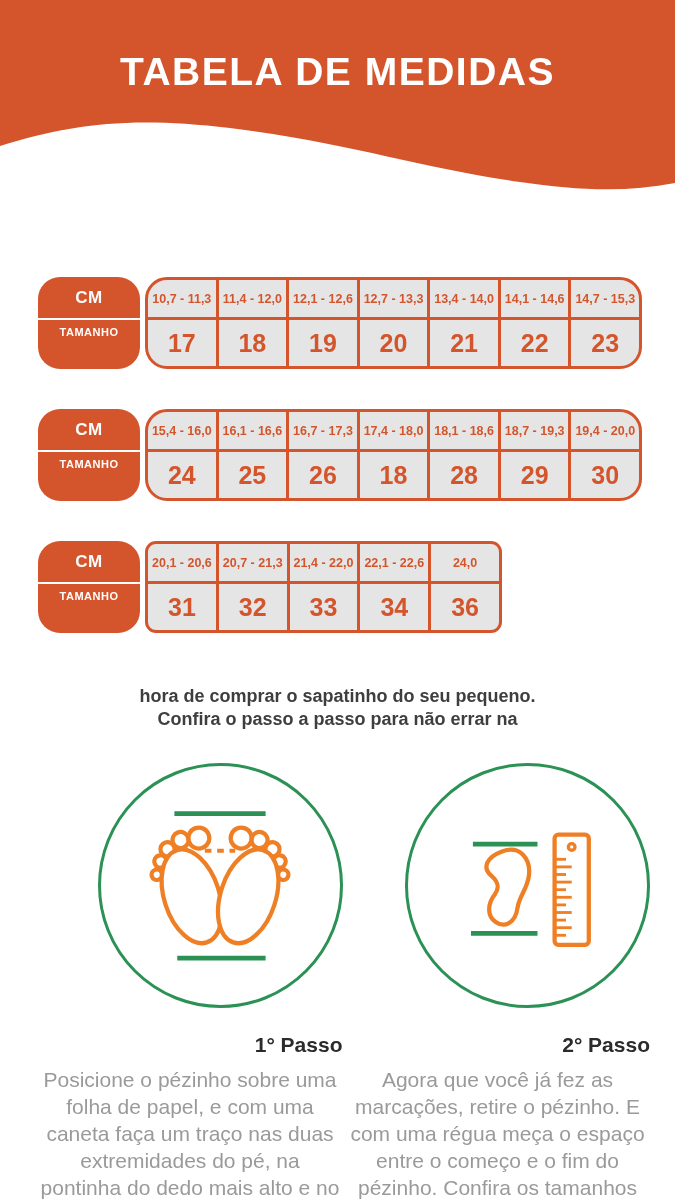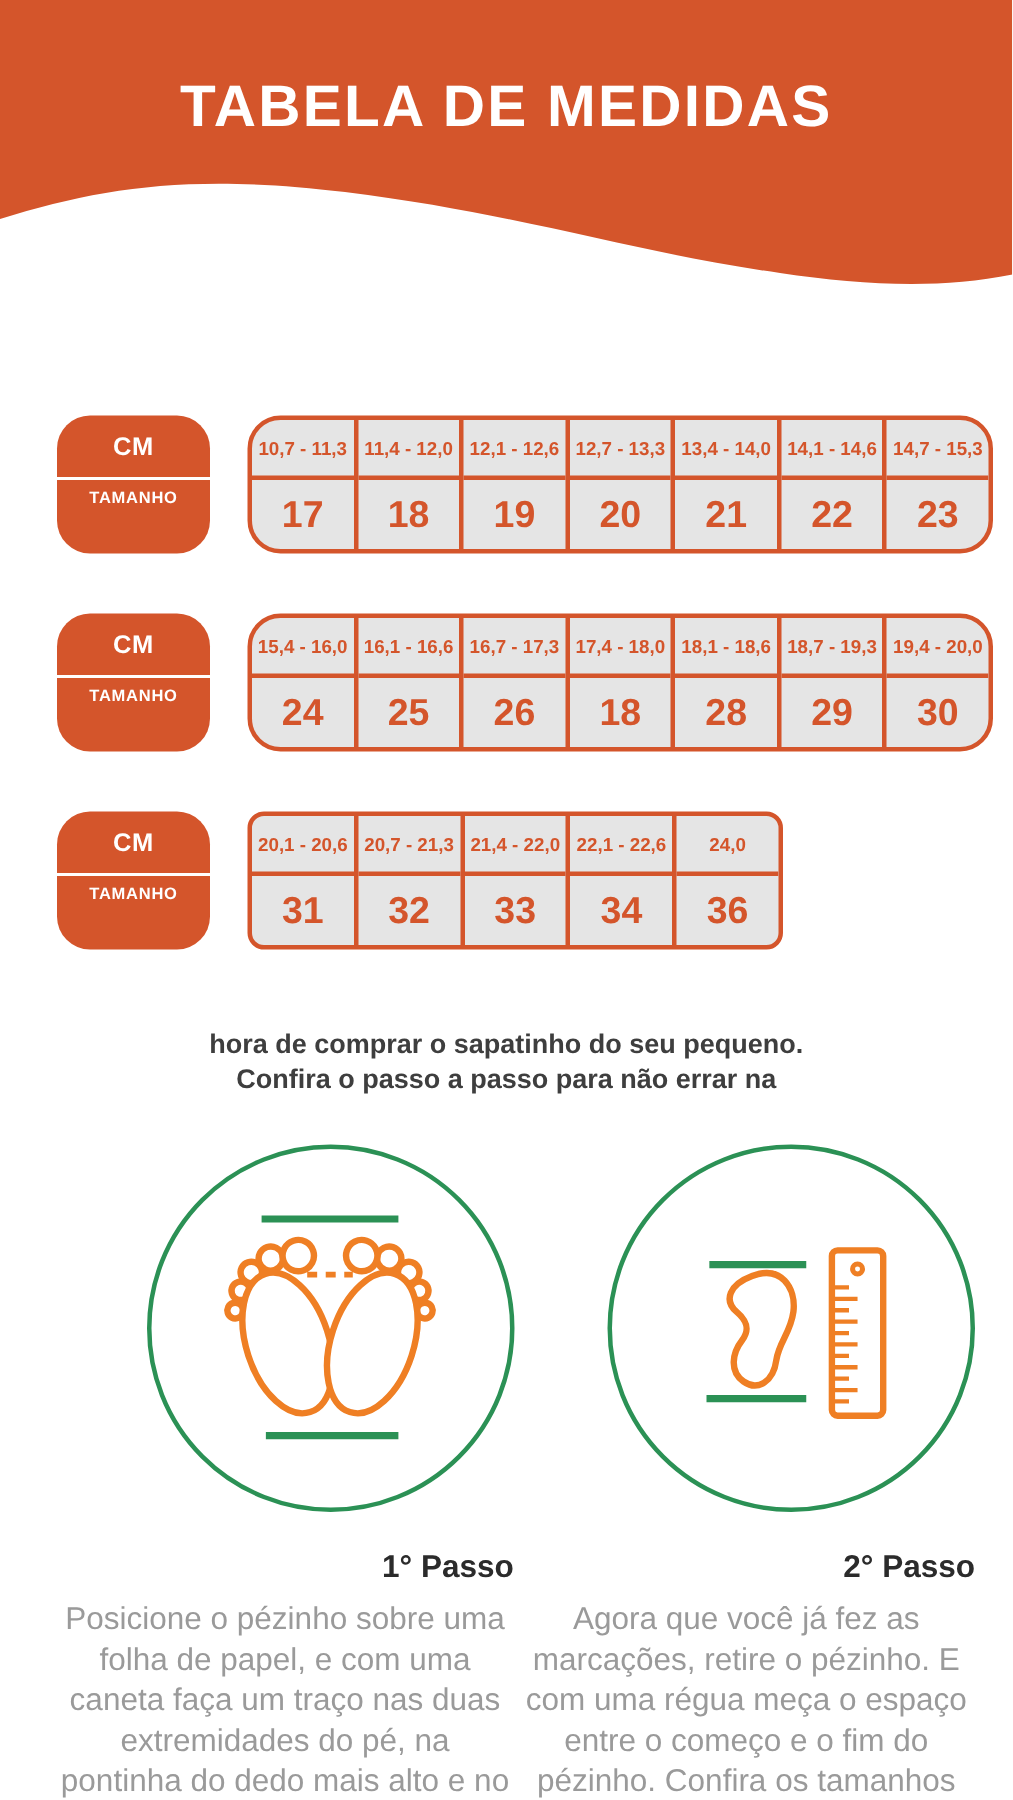--- a/index.html
+++ b/index.html
@@ -28,21 +28,20 @@
     color:#ffffff;
     font-size:39px;font-weight:bold;letter-spacing:1.5px;
   }
 
   
   .tables-wrap{margin-top:67px;}
   .size-table{
     display:flex;align-items:stretch;
     height:92px;
     margin:0 0 40px 38px;
-    gap:20px;
   }
   .label-box{
     width:102px;flex:0 0 102px;
     background:var(--orange);
     border-radius:22px;
     color:#fff;
     display:flex;flex-direction:column;
   }
   .label-cm{
     height:43px;

